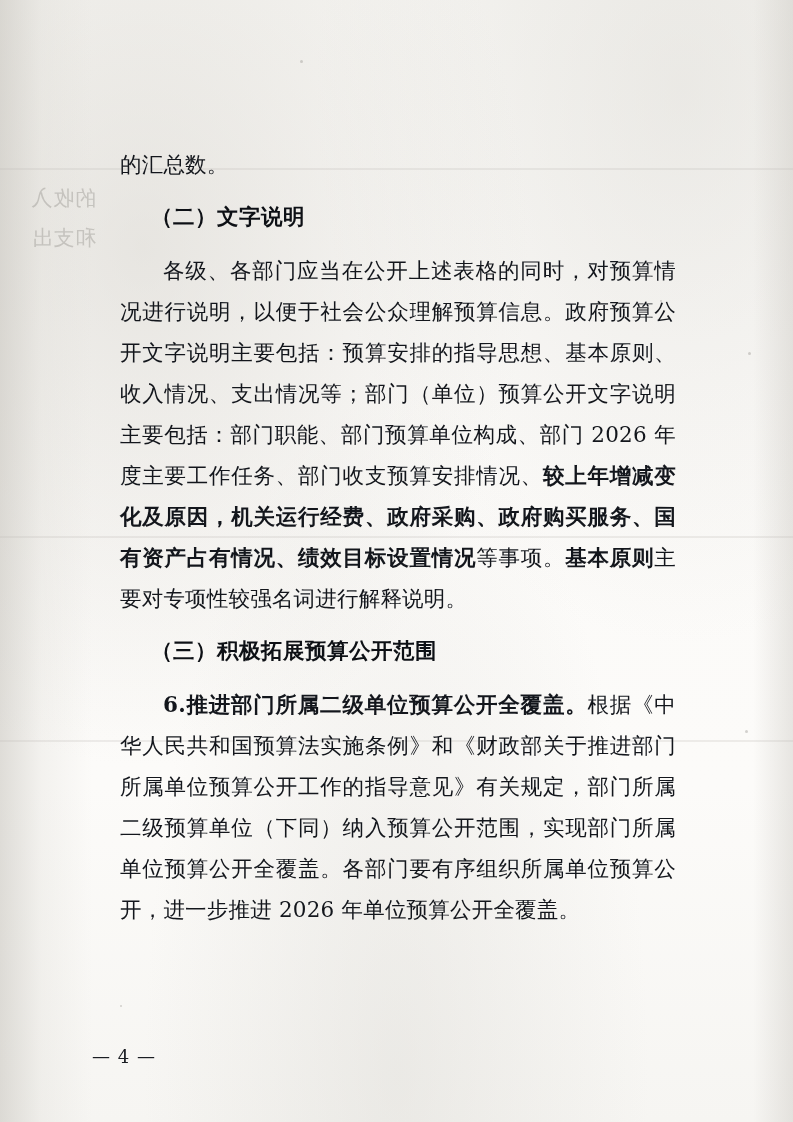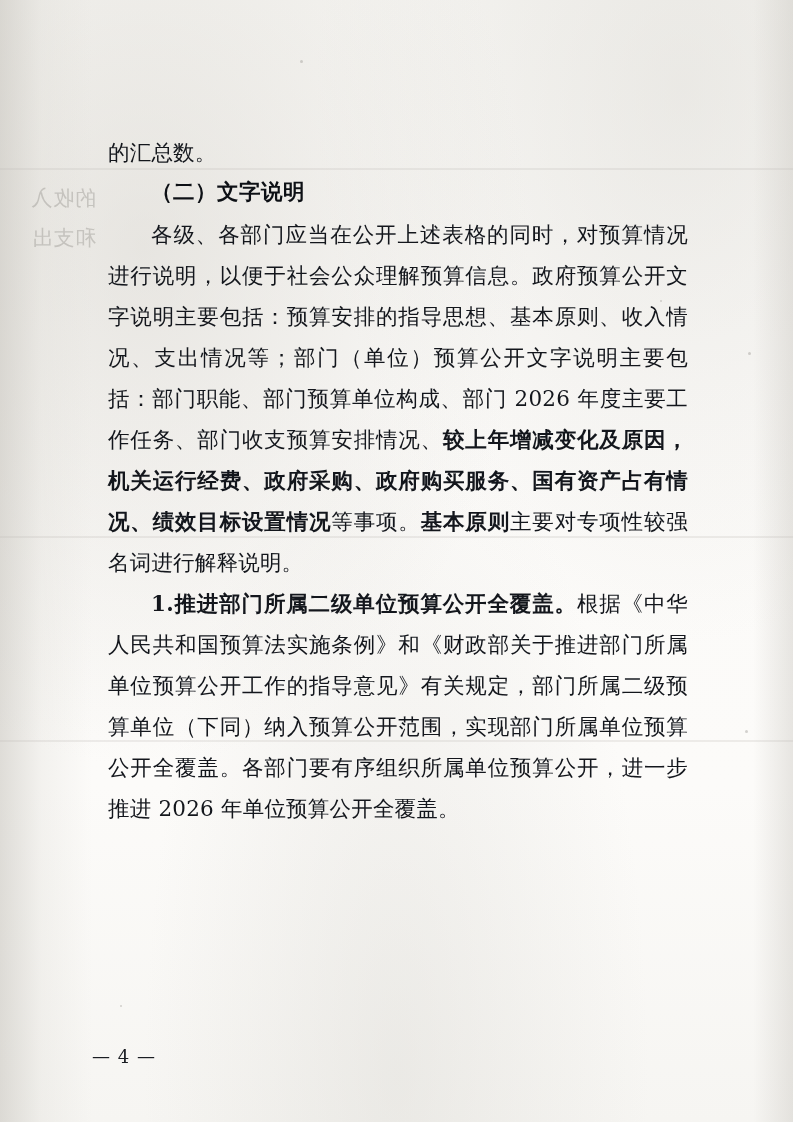--- a/index.html
+++ b/index.html
@@ -66,21 +66,21 @@
   }
 
   .content {
     position: absolute;
     left: 108px;
     top: 132px;
     width: 580px;
   }
 
   p.line {
-    margin: 0;
+    margin: 12px;
     font-size: 21.5px;
     line-height: 41px;
     color: #13161c;
     letter-spacing: 0.2px;
     text-align: justify;
     text-justify: inter-ideograph;
     font-family: "DejaVu Serif", serif;
   }
 
   p.indent {
@@ -92,21 +92,21 @@
   }
 
   .heading {
     font-weight: bold;
     font-size: 21.5px;
     line-height: 41px;
     margin: 0;
     text-indent: 2em;
     color: #0d1015;
     letter-spacing: 0.5px;
-    font-family: Liberation Mono, monospace;
+    font-family: Liberation Sans, sans-serif;
   }
 
   .pagenum {
     position: absolute;
     left: 92px;
     top: 1046px;
     font-size: 18px;
     color: #1a1d22;
     font-family: "DejaVu Serif", serif;
     letter-spacing: 1px;
@@ -136,17 +136,18 @@
   <div class="speck" style="left:748px;top:352px;width:3px;height:3px;"></div>
   <div class="speck" style="left:745px;top:730px;width:3px;height:3px;"></div>
   <div class="speck" style="left:120px;top:1005px;width:2px;height:2px;"></div>
 
   <div class="ghost">的收入和支出</div>
 
   <div class="content">
       <p class="line"><span>的汇总数。</span></p>
       <p class="heading"><span class="b">（二）文字说明</span></p>
       <p class="line indent"><span>各级、各部门应当在公开上述表格的同时，对预算情况进行说明，以便于社会公众理解预算信息。政府预算公开文字说明主要包括：预算安排的指导思想、基本原则、收入情况、支出情况等；部门（单位）预算公开文字说明主要包括：部门职能、部门预算单位构成、部门 2026 年度主要工作任务、部门收支预算安排情况、</span><span class="b">较上年增减变化及原因，机关运行经费、政府采购、政府购买服务、国有资产占有情况、绩效目标设置情况</span><span>等事项。</span><span class="b">基本原则</span><span>主要对专项性较强名词进行解释说明。</span></p>
-      <p class="line indent"><span class="b">1.推进部门所属二级单位预算公开全覆盖。</span><span>根据《中华人民共和国预算法实施条例》和《财政部关于推进部门所属单位预算公开工作的指导意见》有关规定，部门所属二级预算单位（下同）纳入预算公开范围，实现部门所属单位预算公开全覆盖。各部门要有序组织所属单位预算公开，进一步推进 2026 年单位预算公开全覆盖。</span></p>
+      <p class="heading"><span class="b">（三）积极拓展预算公开范围</span></p>
+      <p class="line indent"><span class="b">6.推进部门所属二级单位预算公开全覆盖。</span><span>根据《中华人民共和国预算法实施条例》和《财政部关于推进部门所属单位预算公开工作的指导意见》有关规定，部门所属二级预算单位（下同）纳入预算公开范围，实现部门所属单位预算公开全覆盖。各部门要有序组织所属单位预算公开，进一步推进 2026 年单位预算公开全覆盖。</span></p>
     </div>
 
   <div class="pagenum">— 4 —</div>
 </div>
 
 </body></html>

